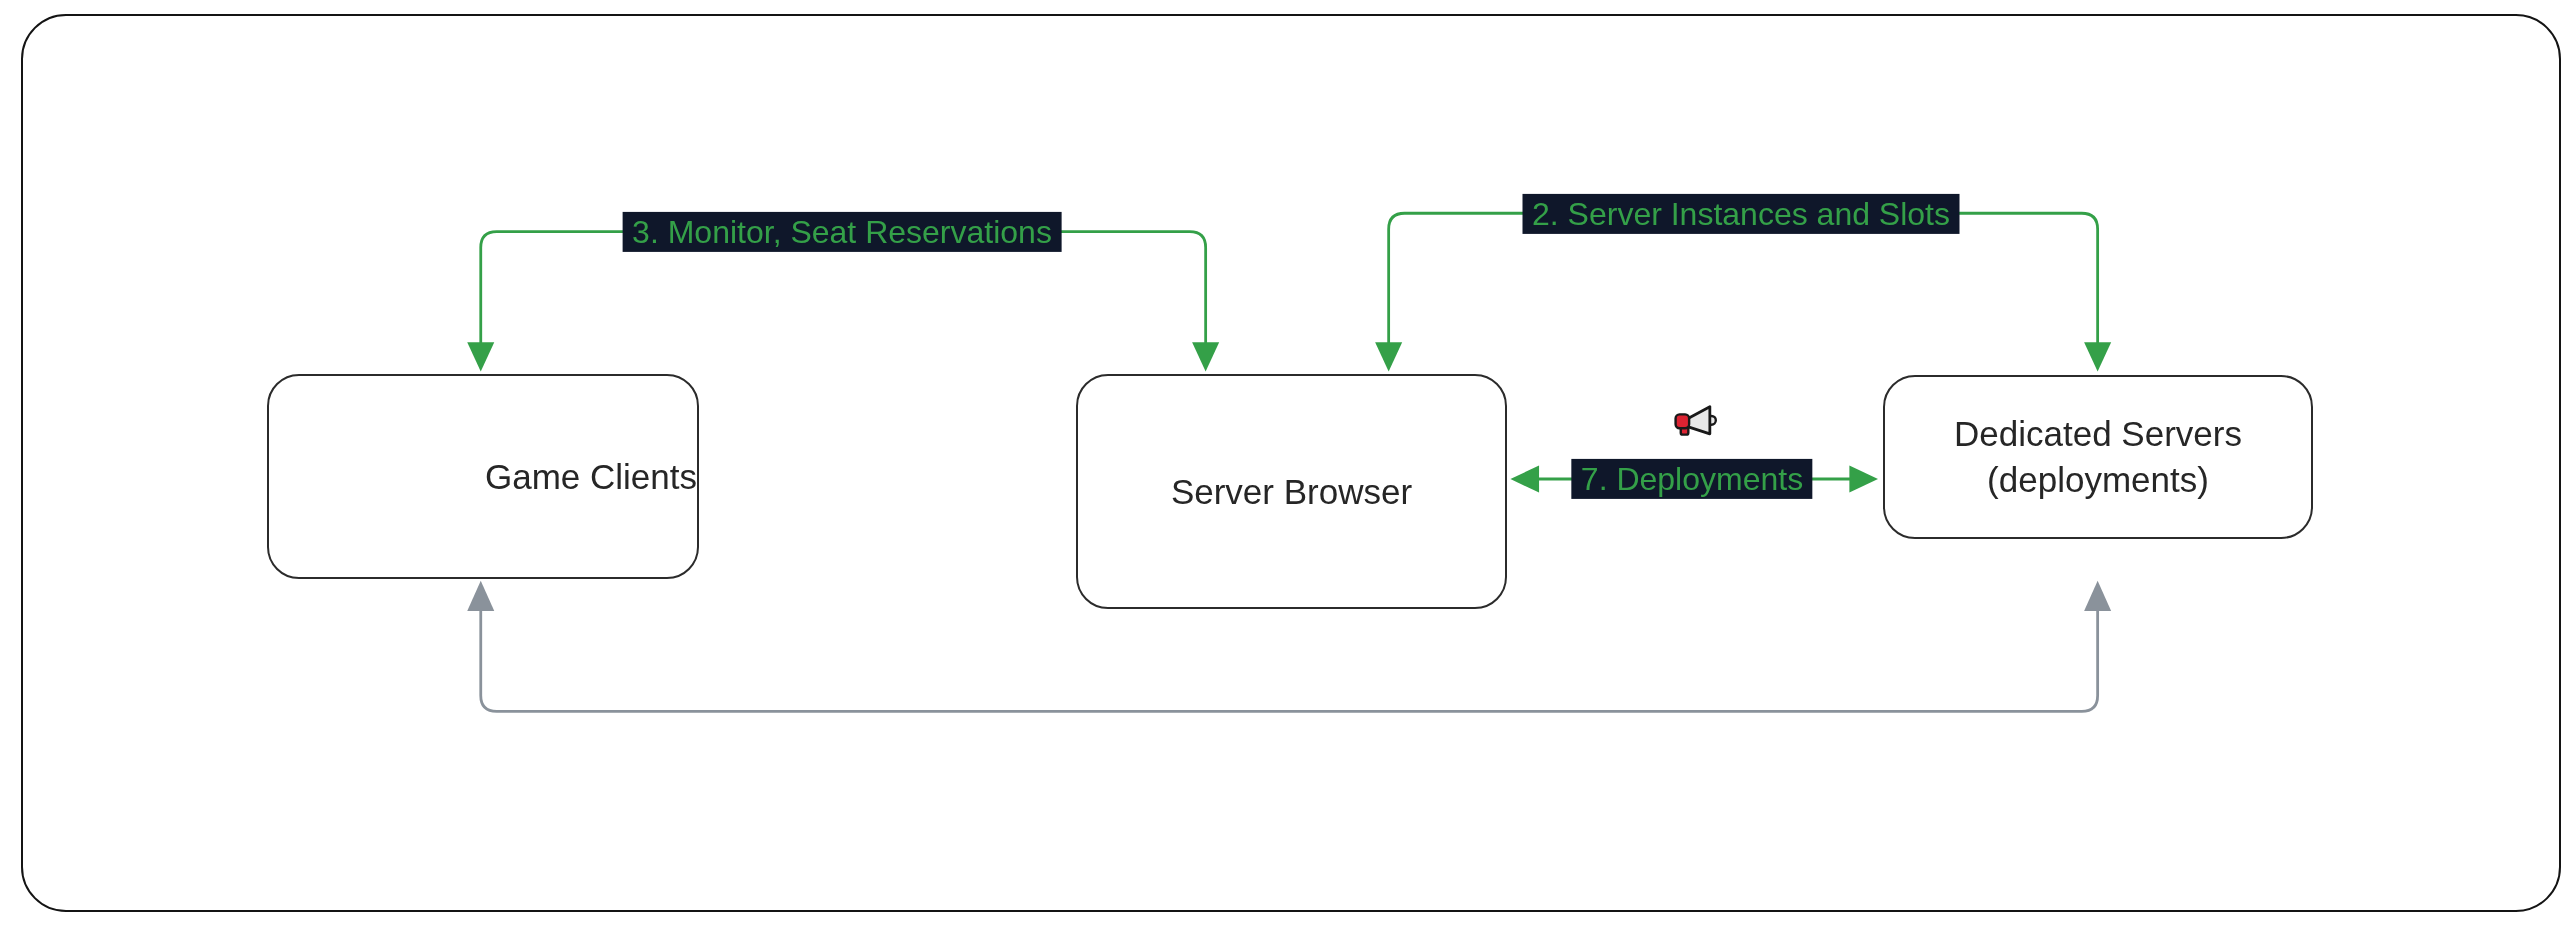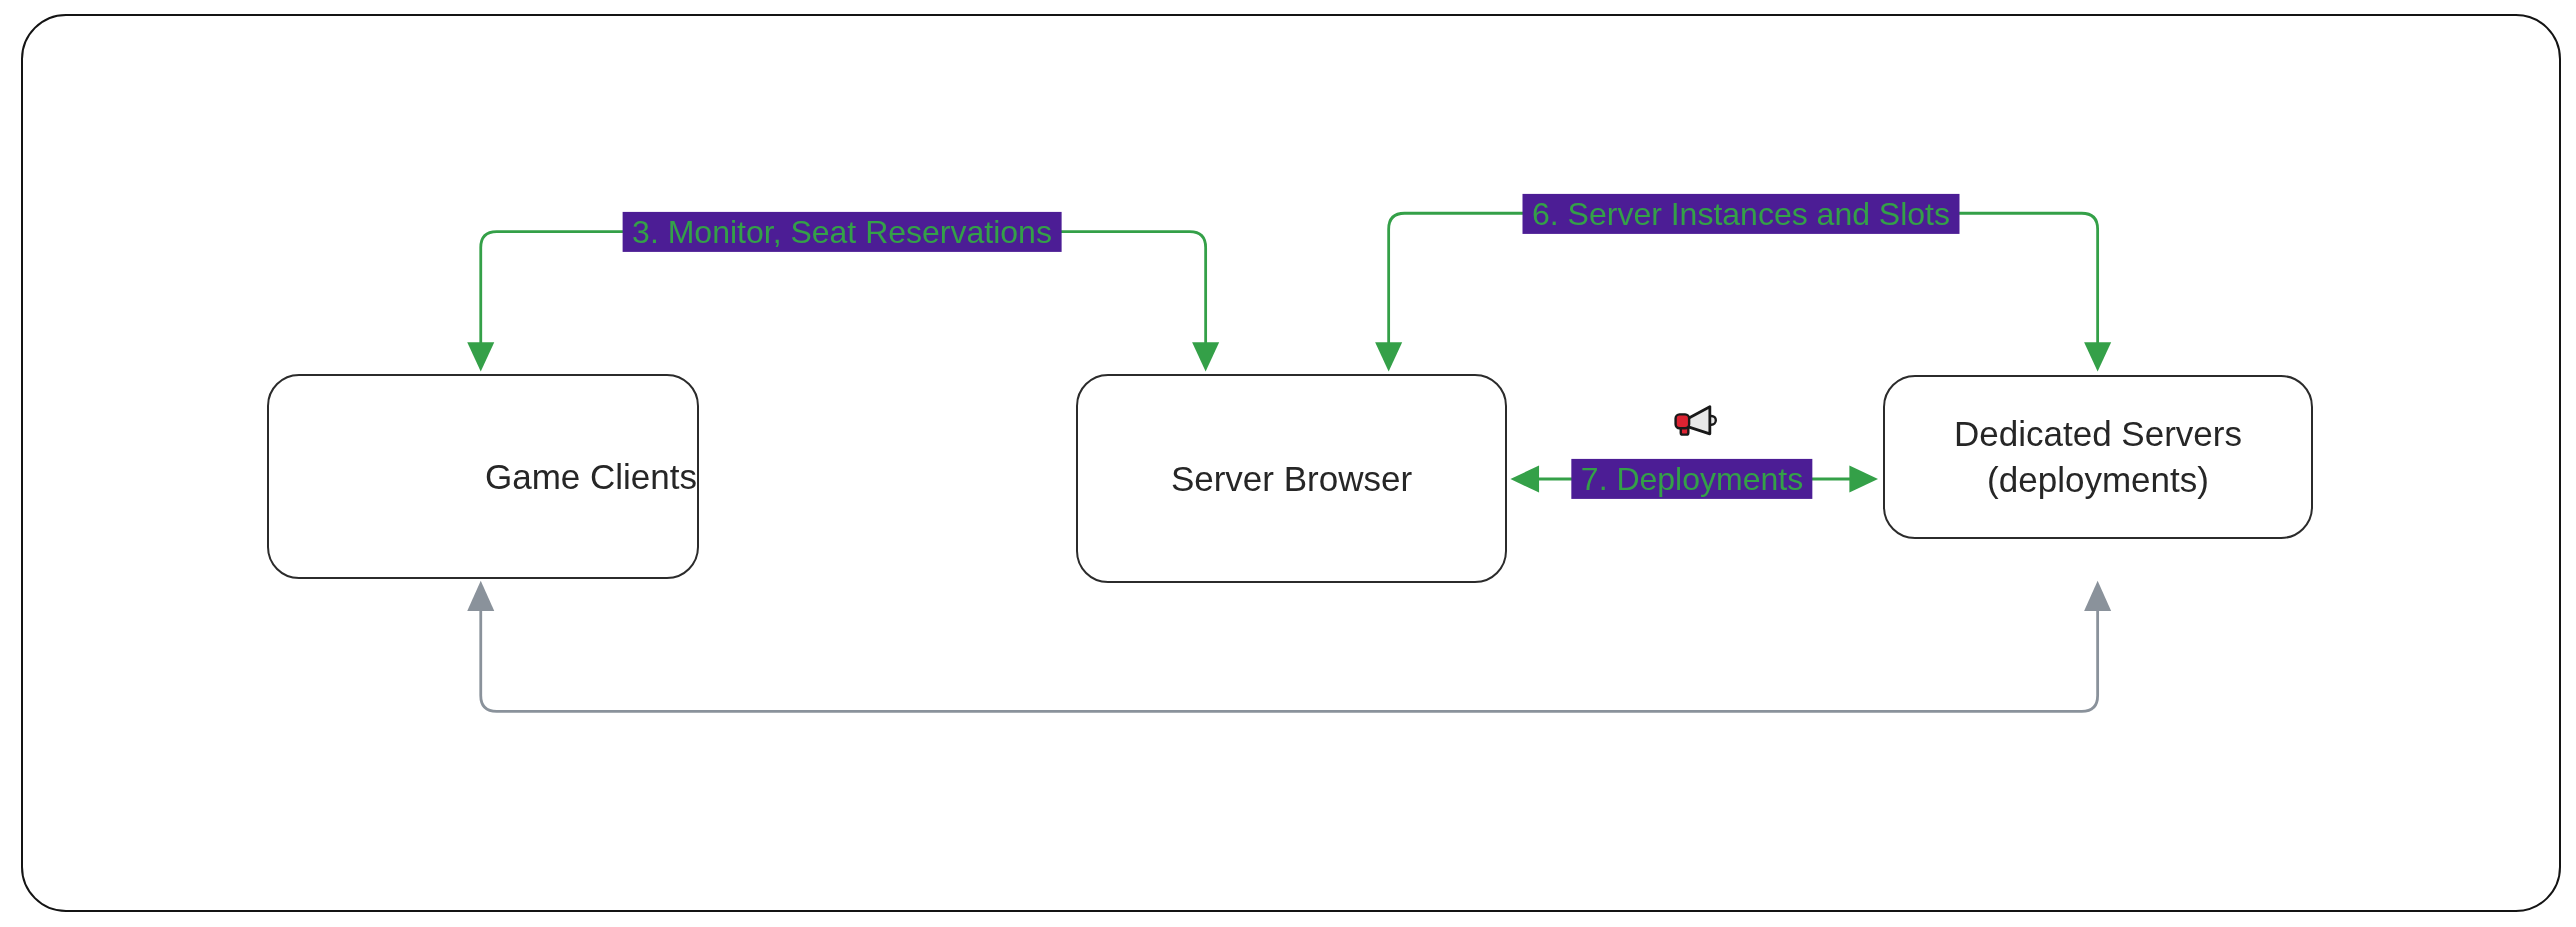--- a/index.html
+++ b/index.html
@@ -47,26 +47,26 @@
     display: flex;
     flex-direction: column;
     align-items: center;
     justify-content: center;
     color: var(--node-text);
     font-size: 35px;
     line-height: 46px;
     text-align: center;
   }
   .node-game-clients     { left: 267px;  top: 374px; width: 432px; height: 205px; align-items: flex-end; }
-  .node-server-browser   { left: 1076px; top: 374px; width: 431px; height: 209px; }
+  .node-server-browser   { left: 1076px; top: 374px; width: 431px; height: 235px; }
   .node-dedicated-servers{ left: 1883px; top: 375px; width: 430px; height: 164px; }
   .edge-label {
     position: absolute;
     transform: translate(-50%, -50%);
-    background: #4c1d95;
+    background: #0f172a;
     padding: 1.6px 9.5px;
     font-size: 32px;
     white-space: nowrap;
   }
   .edge-label.green { color: var(--accent-green); }
   .edge-label.gray  { color: var(--muted-gray); }
   .label-monitor     { left: 842px; top: 232px; }
   .label-instances   { left: 1741px; top: 214px; }
   .label-deployments { left: 1692px; top: 479px; }
   .label-netcode     { left: 1291px; top: 711px; }
@@ -106,21 +106,21 @@
   </div>
   <div class="node node-server-browser">
     <span>Server Browser</span>
   </div>
   <div class="node node-dedicated-servers">
     <span>Dedicated Servers</span>
     <span>(deployments)</span>
   </div>
 
   <div class="edge-label green label-monitor">3. Monitor, Seat Reservations</div>
-  <div class="edge-label green label-instances">6. Server Instances and Slots</div>
+  <div class="edge-label green label-instances">2. Server Instances and Slots</div>
   <div class="edge-label green label-deployments">7. Deployments</div>
 
   <svg class="megaphone" viewBox="0 0 64 56" xmlns="http://www.w3.org/2000/svg">
     <circle cx="52" cy="24" r="5.5" fill="var(--megaphone-gray)" stroke="var(--icon-outline)" stroke-width="3"></circle>
     <polygon points="22,22 50,7 50,41 22,32" fill="var(--megaphone-gray)" stroke="var(--icon-outline)" stroke-width="3.5" stroke-linejoin="round"></polygon>
     <rect x="13.5" y="30" width="9.5" height="12" rx="2.5" fill="var(--megaphone-red)" stroke="var(--icon-outline)" stroke-width="3"></rect>
     <rect x="7" y="16.5" width="17" height="17.5" rx="5" fill="var(--megaphone-red)" stroke="var(--icon-outline)" stroke-width="3"></rect>
   </svg>
 </div>
 

